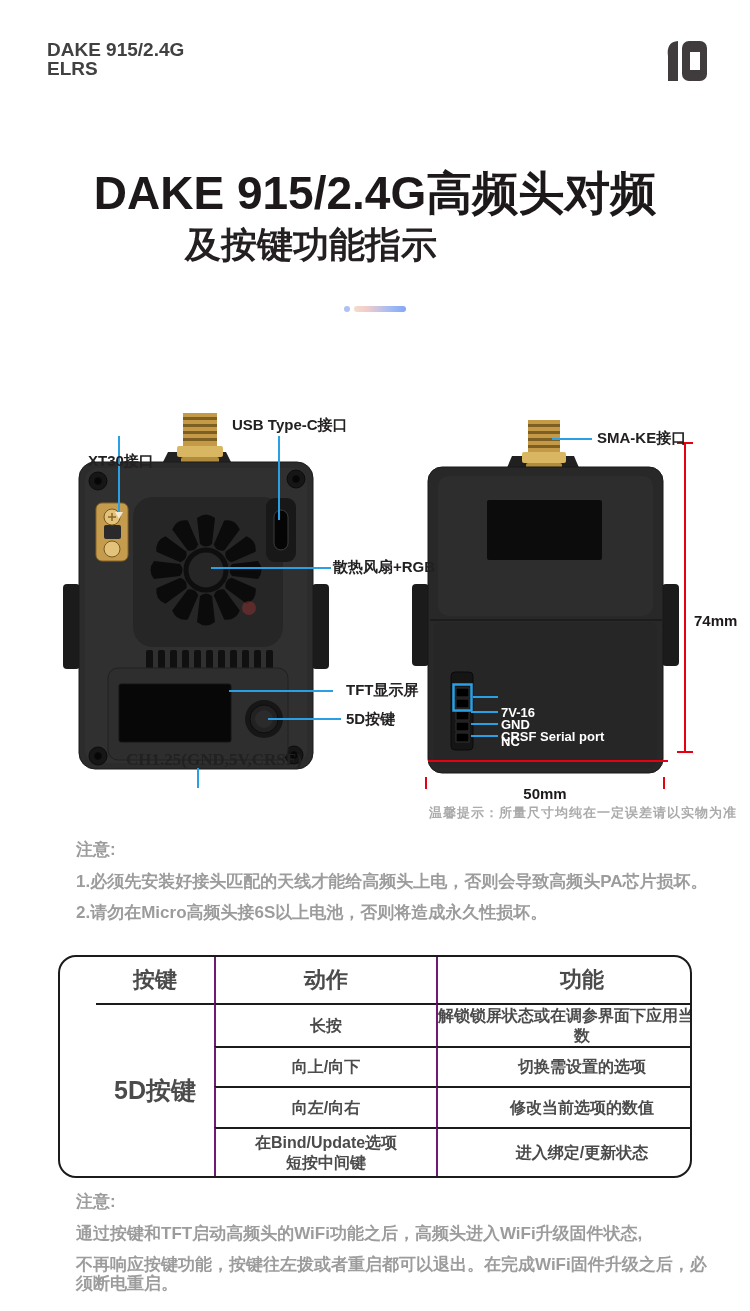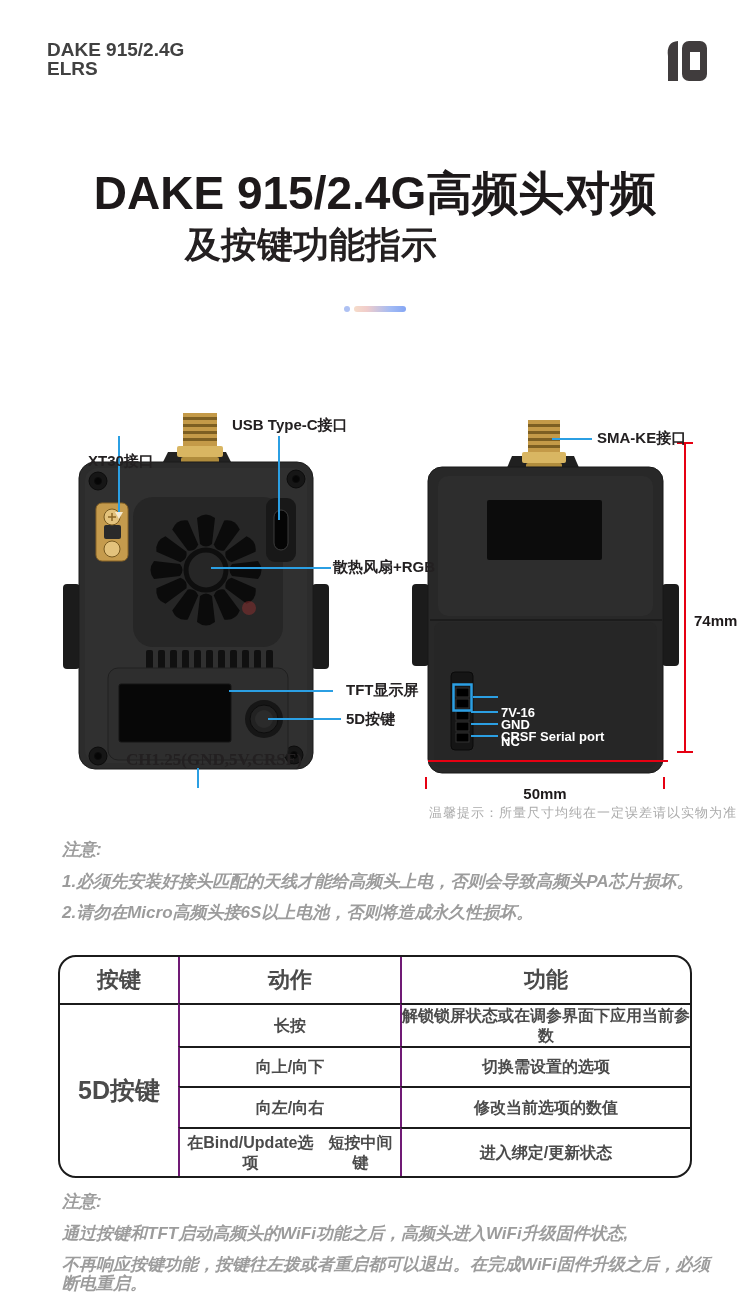--- a/index.html
+++ b/index.html
@@ -13,30 +13,30 @@
   .title1{left:0;top:163px;width:750px;text-align:center;font-size:46px;font-weight:800;color:#1d191a;letter-spacing:0px;}
   .title2{left:0;top:221px;width:622px;text-align:center;font-size:36px;font-weight:800;color:#242021;}
   .divider-dot{left:344px;top:306px;width:6px;height:6px;border-radius:50%;background:#aec1f3;}
   .divider-bar{left:354px;top:306px;width:52px;height:6px;border-radius:3px;
     background:linear-gradient(90deg,#f6dcc9 0%,#f0cccb 25%,#a3bbf4 70%,#85a6f4 100%);}
   
   .lbl{position:absolute;font-weight:700;color:#232021;font-size:15px;line-height:16px;white-space:nowrap;}
   .lbl-ch{font-size:17px;}
   .pinlbl{position:absolute;font-weight:700;color:#ffffff;font-size:13px;line-height:14px;white-space:nowrap;}
   .dimlbl{position:absolute;font-weight:700;color:#1d191a;font-size:15px;white-space:nowrap;}
-  .tip{position:absolute;left:429px;top:804px;font-size:13px;font-weight:400;color:#ababab;letter-spacing:1px;white-space:nowrap;}
+  .tip{position:absolute;left:429px;top:804px;font-size:13px;font-weight:700;color:#ababab;letter-spacing:1px;white-space:nowrap;}
   
   .notes{position:absolute;left:62px;width:660px;color:#9c9c9c;font-weight:700;font-size:17px;}
-  .notes p{margin:0 0 12px 0;line-height:19px;font-style:italic;}
+  .notes p{margin:0 0 12px 14px;line-height:19px;}
   .notes .ntitle{margin-bottom:13px;}
   
   .ftable{position:absolute;left:58px;top:955px;width:634px;height:223px;box-sizing:border-box;
     border:2px solid #1b1b1b;border-radius:18px;overflow:hidden;display:grid;
     grid-template-columns:118px 222px 290px;grid-template-rows:46px 43px 40px 41px 49px;
-    color:#4b4b4b;background:#fff;}
+    color:#4b4b4b;background:#fff;padding-left:36px;}
   .cell{display:flex;align-items:center;justify-content:center;text-align:center;font-weight:700;box-sizing:border-box;}
   .c-b{border-left:2px solid #701a75;}
   .r-t{border-top:2px solid #1b1b1b;}
   .h-cell{font-size:22px;}
   .b-cell{font-size:16px;line-height:20px;}
   .key-cell{font-size:25px;grid-column:1;grid-row:2 / span 4;}
 </style>
 </head>
 <body>
 
@@ -232,21 +232,21 @@
 
     <div class="cell b-cell c-b r-t">长按</div>
     <div class="cell b-cell c-b r-t">解锁锁屏状态或在调参界面下应用当前参数</div>
 
     <div class="cell b-cell c-b r-t">向上/向下</div>
     <div class="cell b-cell c-b r-t">切换需设置的选项</div>
 
     <div class="cell b-cell c-b r-t">向左/向右</div>
     <div class="cell b-cell c-b r-t">修改当前选项的数值</div>
 
-    <div class="cell b-cell c-b r-t" style="flex-direction:row;">
+    <div class="cell b-cell c-b r-t" style="flex-direction:column;">
       <span>在Bind/Update选项</span>
       <span>短按中间键</span>
     </div>
     <div class="cell b-cell c-b r-t">进入绑定/更新状态</div>
   </div>
 
   <div class="notes" style="top:1192px;">
     <p class="ntitle">注意:</p>
     <p>通过按键和TFT启动高频头的WiFi功能之后，高频头进入WiFi升级固件状态,</p>
     <p>不再响应按键功能，按键往左拨或者重启都可以退出。在完成WiFi固件升级之后，必须断电重启。</p>

